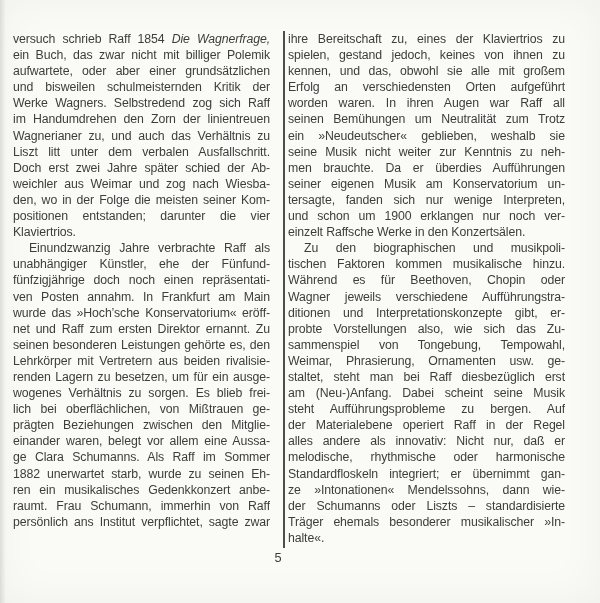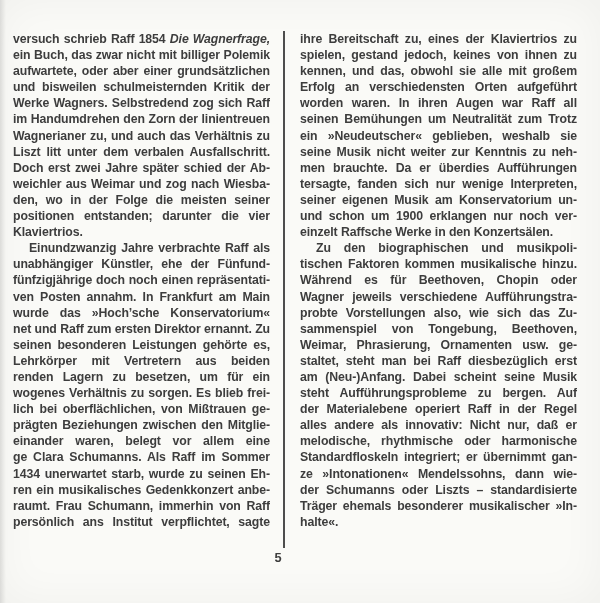--- a/index.html
+++ b/index.html
@@ -7,37 +7,36 @@
     width: 600px; height: 603px;
     background: #f9f9f6;
     font-family: "Liberation Sans", sans-serif;
     overflow: hidden;
   }
   .page {
     position: relative;
     width: 600px; height: 603px;
     background: #fafaf7;
     box-shadow: inset 0 0 45px rgba(0,0,0,0.045);
-    font-weight: bold;
   }
   .page::before {
     content: "";
     position: absolute; left: 0; top: 0; bottom: 0; width: 6px;
     background: linear-gradient(to right, rgba(0,0,0,0.10), rgba(0,0,0,0));
     pointer-events: none;
   }
   .column {
     position: absolute;
     top: 31px;
     color: #3d3d3d;
     font-size: 12.3px;
     letter-spacing: -0.1px;
   }
   .col-left  { left: 13px;  width: 257px; }
-  .col-right { left: 300px; width: 277px; }
+  .col-right { left: 288px; width: 277px; }
   .line {
     height: 16.1px;
     line-height: 16.1px;
     text-align: justify;
     text-align-last: justify;
     overflow: hidden;
     white-space: normal;
   }
   .line.end { text-align-last: left; }
   .line.indent { text-indent: 16px; }
@@ -82,46 +81,47 @@
       <div class="line"><span>wurde das »Hoch’sche Konservatorium« eröff-</span></div>
       <div class="line"><span>net und Raff zum ersten Direktor ernannt. Zu</span></div>
       <div class="line"><span>seinen besonderen Leistungen gehörte es, den</span></div>
       <div class="line"><span>Lehrkörper mit Vertretern aus beiden rivalisie-</span></div>
       <div class="line"><span>renden Lagern zu besetzen, um für ein ausge-</span></div>
       <div class="line"><span>wogenes Verhältnis zu sorgen. Es blieb frei-</span></div>
       <div class="line"><span>lich bei oberflächlichen, von Mißtrauen ge-</span></div>
       <div class="line"><span>prägten Beziehungen zwischen den Mitglie-</span></div>
       <div class="line"><span>einander waren, belegt vor allem eine Aussa-</span></div>
       <div class="line"><span>ge Clara Schumanns. Als Raff im Sommer</span></div>
-      <div class="line"><span>1434 unerwartet starb, wurde zu seinen Eh-</span></div>
+      <div class="line"><span>1882 unerwartet starb, wurde zu seinen Eh-</span></div>
       <div class="line"><span>ren ein musikalisches Gedenkkonzert anbe-</span></div>
       <div class="line"><span>raumt. Frau Schumann, immerhin von Raff</span></div>
       <div class="line"><span>persönlich ans Institut verpflichtet, sagte zwar</span></div>
     </div>
   <div class="divider"></div>
   <div class="column col-right" id="right-col">
       <div class="line"><span>ihre Bereitschaft zu, eines der Klaviertrios zu</span></div>
       <div class="line"><span>spielen, gestand jedoch, keines von ihnen zu</span></div>
       <div class="line"><span>kennen, und das, obwohl sie alle mit großem</span></div>
       <div class="line"><span>Erfolg an verschiedensten Orten aufgeführt</span></div>
       <div class="line"><span>worden waren. In ihren Augen war Raff all</span></div>
       <div class="line"><span>seinen Bemühungen um Neutralität zum Trotz</span></div>
       <div class="line"><span>ein »Neudeutscher« geblieben, weshalb sie</span></div>
       <div class="line"><span>seine Musik nicht weiter zur Kenntnis zu neh-</span></div>
       <div class="line"><span>men brauchte. Da er überdies Aufführungen</span></div>
+      <div class="line"><span>seiner eigenen Musik am Konservatorium un-</span></div>
       <div class="line"><span>tersagte, fanden sich nur wenige Interpreten,</span></div>
-      <div class="line"><span>seiner eigenen Musik am Konservatorium un-</span></div>
       <div class="line"><span>und schon um 1900 erklangen nur noch ver-</span></div>
       <div class="line end"><span>einzelt Raffsche Werke in den Konzertsälen.</span></div>
       <div class="line indent"><span>Zu den biographischen und musikpoli-</span></div>
       <div class="line"><span>tischen Faktoren kommen musikalische hinzu.</span></div>
       <div class="line"><span>Während es für Beethoven, Chopin oder</span></div>
       <div class="line"><span>Wagner jeweils verschiedene Aufführungstra-</span></div>
+      <div class="line"><span>ditionen und Interpretationskonzepte gibt, er-</span></div>
       <div class="line"><span>probte Vorstellungen also, wie sich das Zu-</span></div>
-      <div class="line"><span>sammenspiel von Tongebung, Beethoven,</span></div>
+      <div class="line"><span>sammenspiel von Tongebung, Tempowahl,</span></div>
       <div class="line"><span>Weimar, Phrasierung, Ornamenten usw. ge-</span></div>
       <div class="line"><span>staltet, steht man bei Raff diesbezüglich erst</span></div>
       <div class="line"><span>am (Neu-)Anfang. Dabei scheint seine Musik</span></div>
       <div class="line"><span>steht Aufführungsprobleme zu bergen. Auf</span></div>
       <div class="line"><span>der Materialebene operiert Raff in der Regel</span></div>
       <div class="line"><span>alles andere als innovativ: Nicht nur, daß er</span></div>
       <div class="line"><span>melodische, rhythmische oder harmonische</span></div>
       <div class="line"><span>Standardfloskeln integriert; er übernimmt gan-</span></div>
       <div class="line"><span>ze »Intonationen« Mendelssohns, dann wie-</span></div>
       <div class="line"><span>der Schumanns oder Liszts – standardisierte</span></div>

